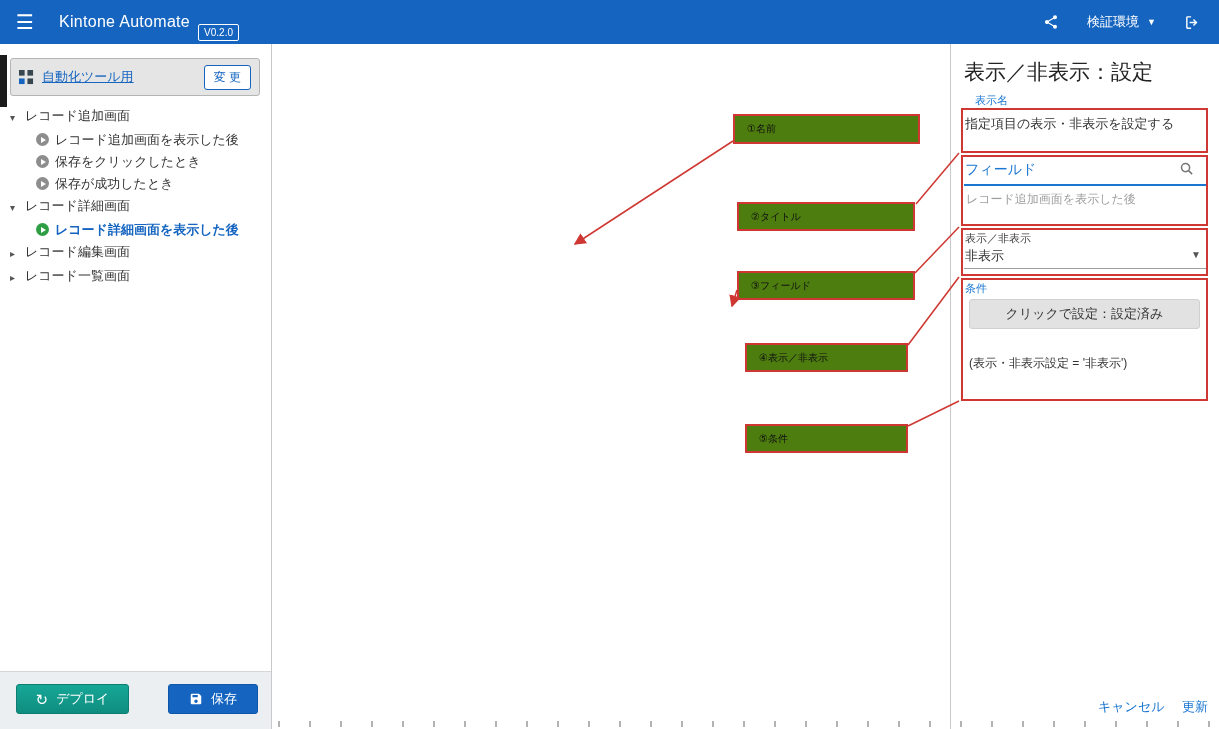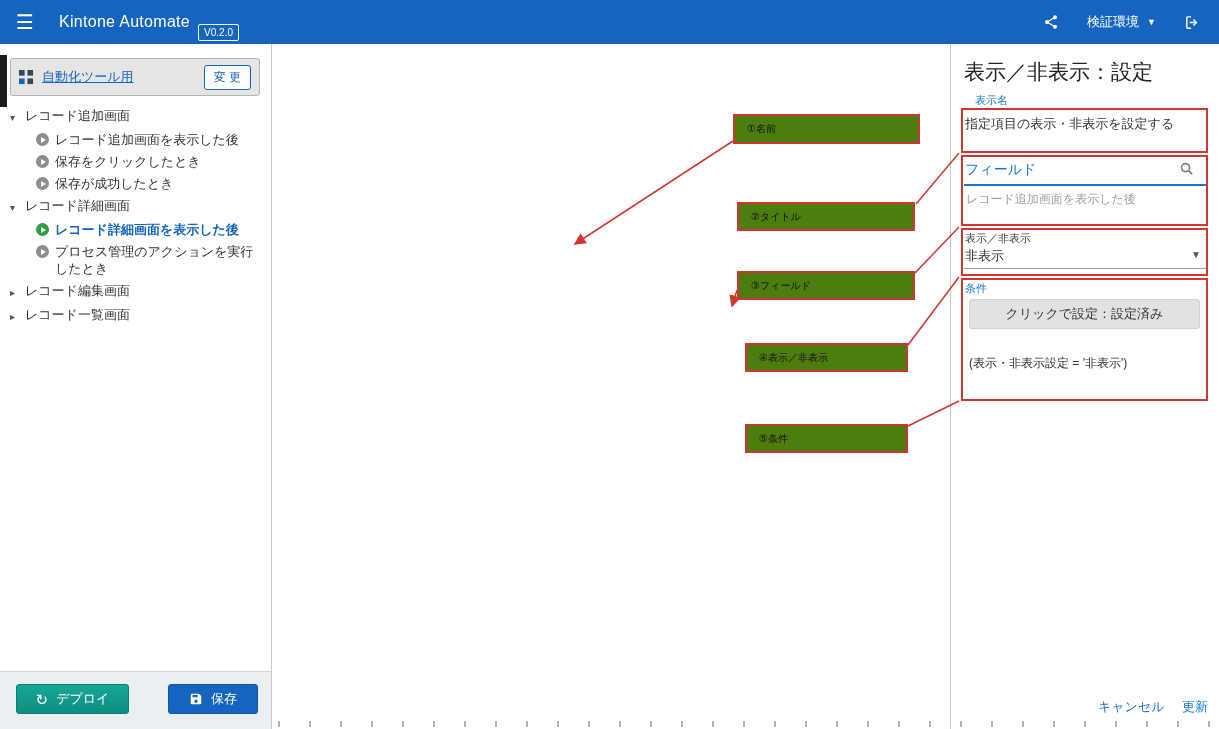--- a/index.html
+++ b/index.html
@@ -143,26 +143,20 @@
     <div class="tree-row group">
       <span class="twisty">▾</span>
       <span class="tlabel">レコード詳細画面</span>
     </div>
     <div class="tree-row child active">
       <span class="event-icon active">
           <i class="play"></i>
         </span>
       <span class="tlabel">レコード詳細画面を表示した後</span>
     </div>
-    <div class="tree-row child">
-      <span class="event-icon">
-          <i class="play"></i>
-        </span>
-      <span class="tlabel">プロセス管理のアクションを実行したとき</span>
-    </div>
     <div class="tree-row group">
       <span class="twisty">▸</span>
       <span class="tlabel">レコード編集画面</span>
     </div>
     <div class="tree-row group">
       <span class="twisty">▸</span>
       <span class="tlabel">レコード一覧画面</span>
     </div>
   </div>
 

